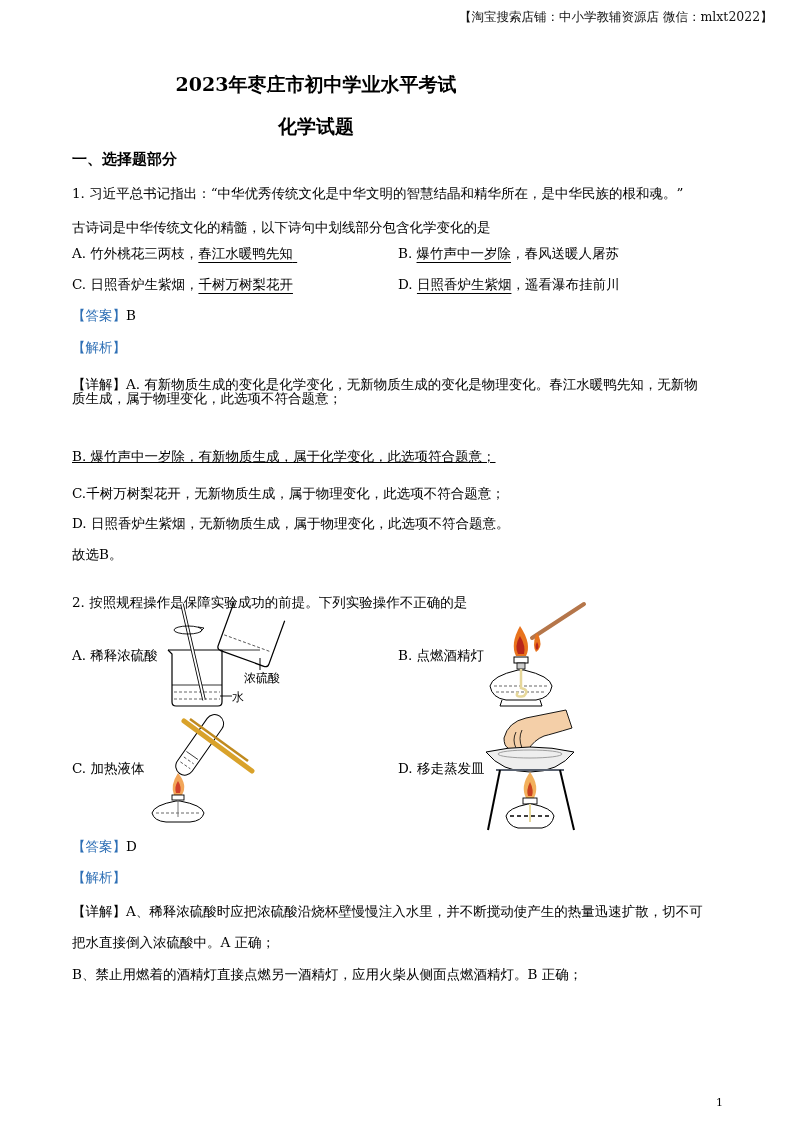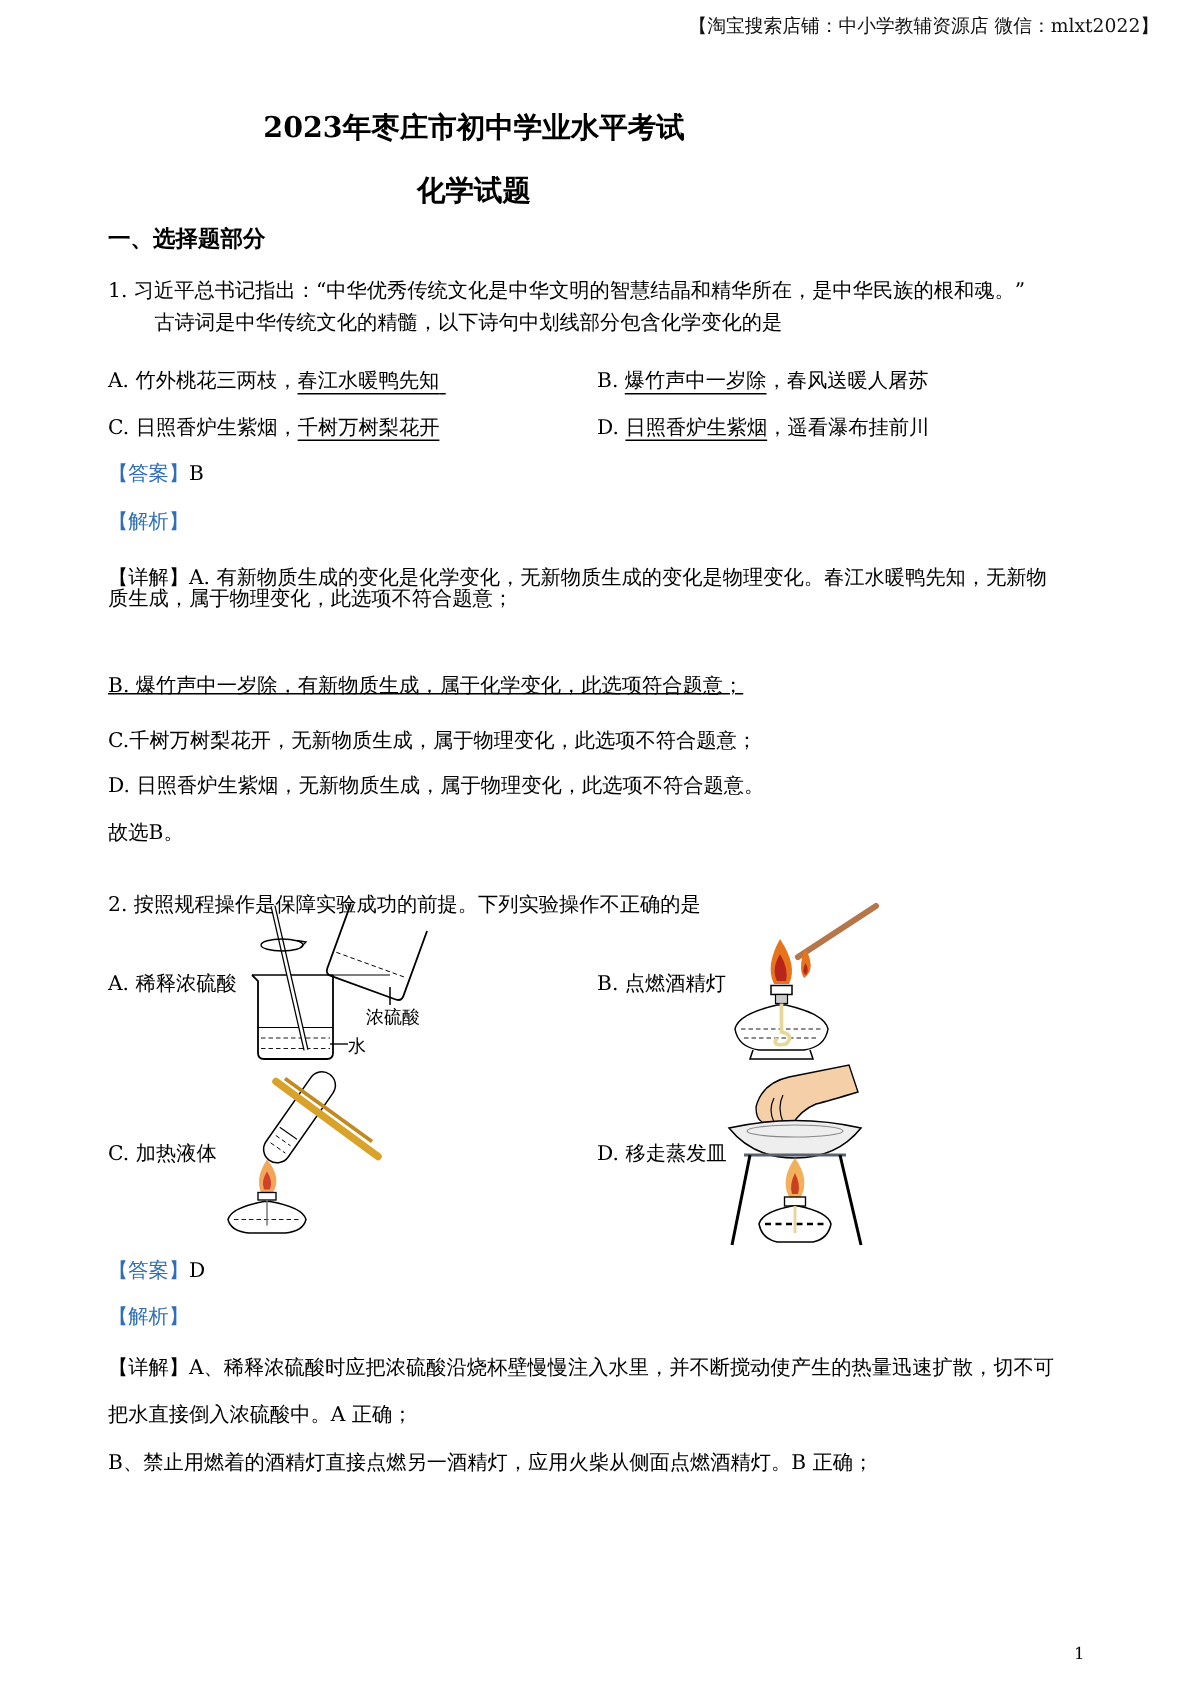--- a/index.html
+++ b/index.html
@@ -25,21 +25,21 @@
 <body>
 
 <div class="abs watermark">【淘宝搜索店铺：中小学教辅资源店  微信：mlxt2022】</div>
 
 <div class="abs title t1">2023年枣庄市初中学业水平考试</div>
 <div class="abs title t2">化学试题</div>
 
 <div class="abs sec">一、选择题部分</div>
 
 <div class="abs p" style="top:185px;">1. 习近平总书记指出：“中华优秀传统文化是中华文明的智慧结晶和精华所在，是中华民族的根和魂。”</div>
-<div class="abs p" style="top:206px;margin-left:31px;">古诗词是中华传统文化的精髓，以下诗句中划线部分包含化学变化的是</div>
+<div class="abs p" style="top:219px;">古诗词是中华传统文化的精髓，以下诗句中划线部分包含化学变化的是</div>
 
 <div class="abs p" style="top:245px;">
   <span>A. 竹外桃花三两枝，</span><span class="u">春江水暖鸭先知</span><span style="text-decoration:underline; text-underline-offset:4px;">&nbsp;</span>
 </div>
 <div class="abs p opt-r" style="top:245px;">
   <span>B. </span><span class="u">爆竹声中一岁除</span><span>，春风送暖人屠苏</span>
 </div>
 <div class="abs p" style="top:276px;">
   <span>C. 日照香炉生紫烟，</span><span class="u">千树万树梨花开</span>
 </div>

